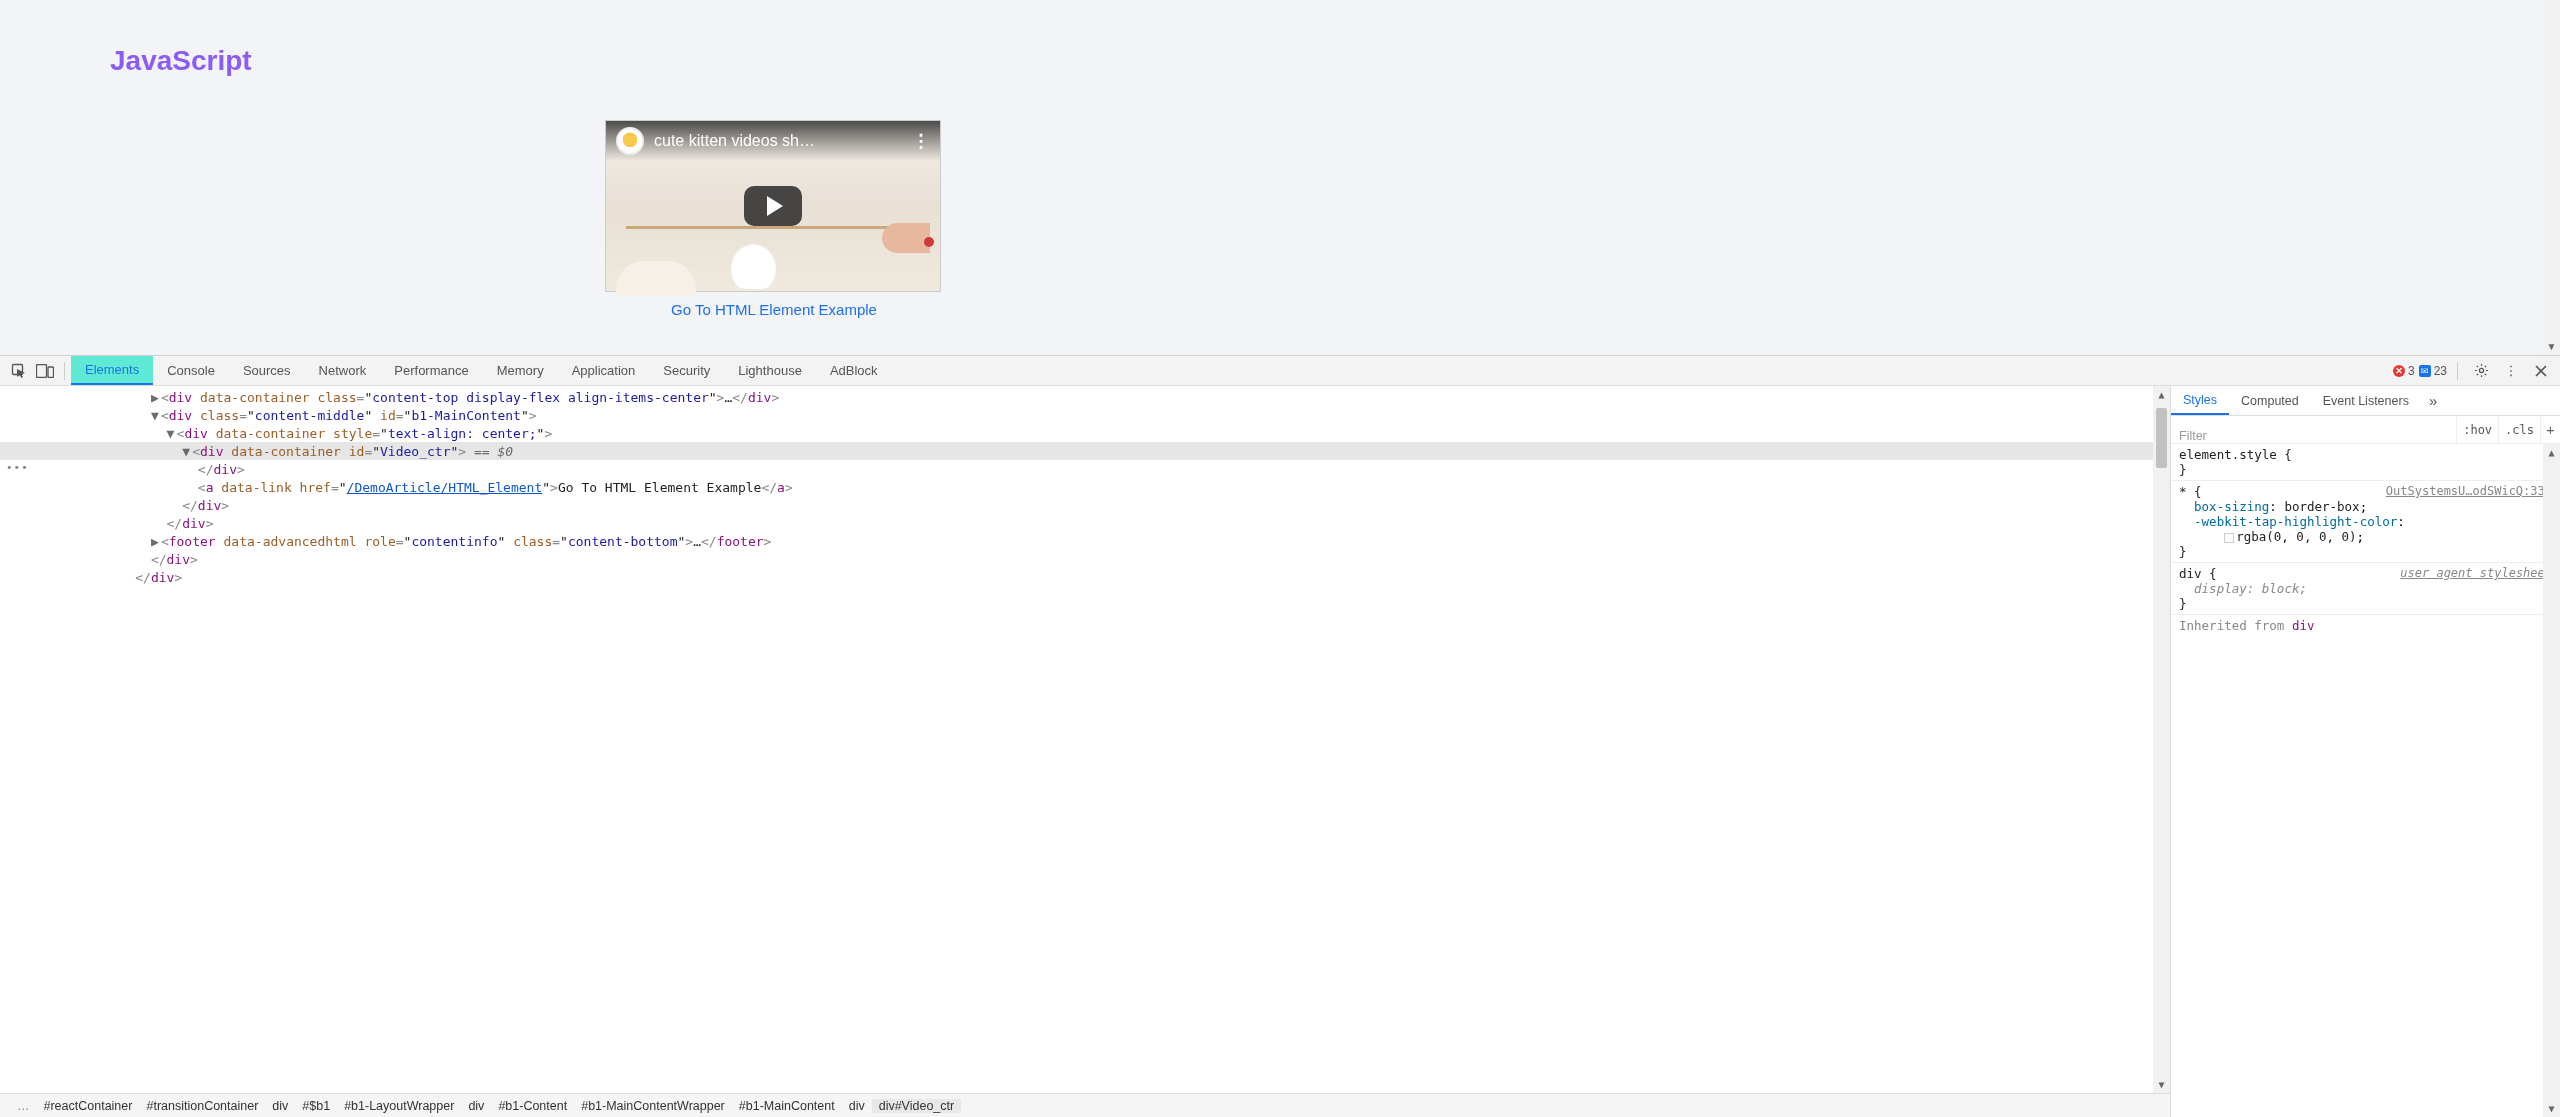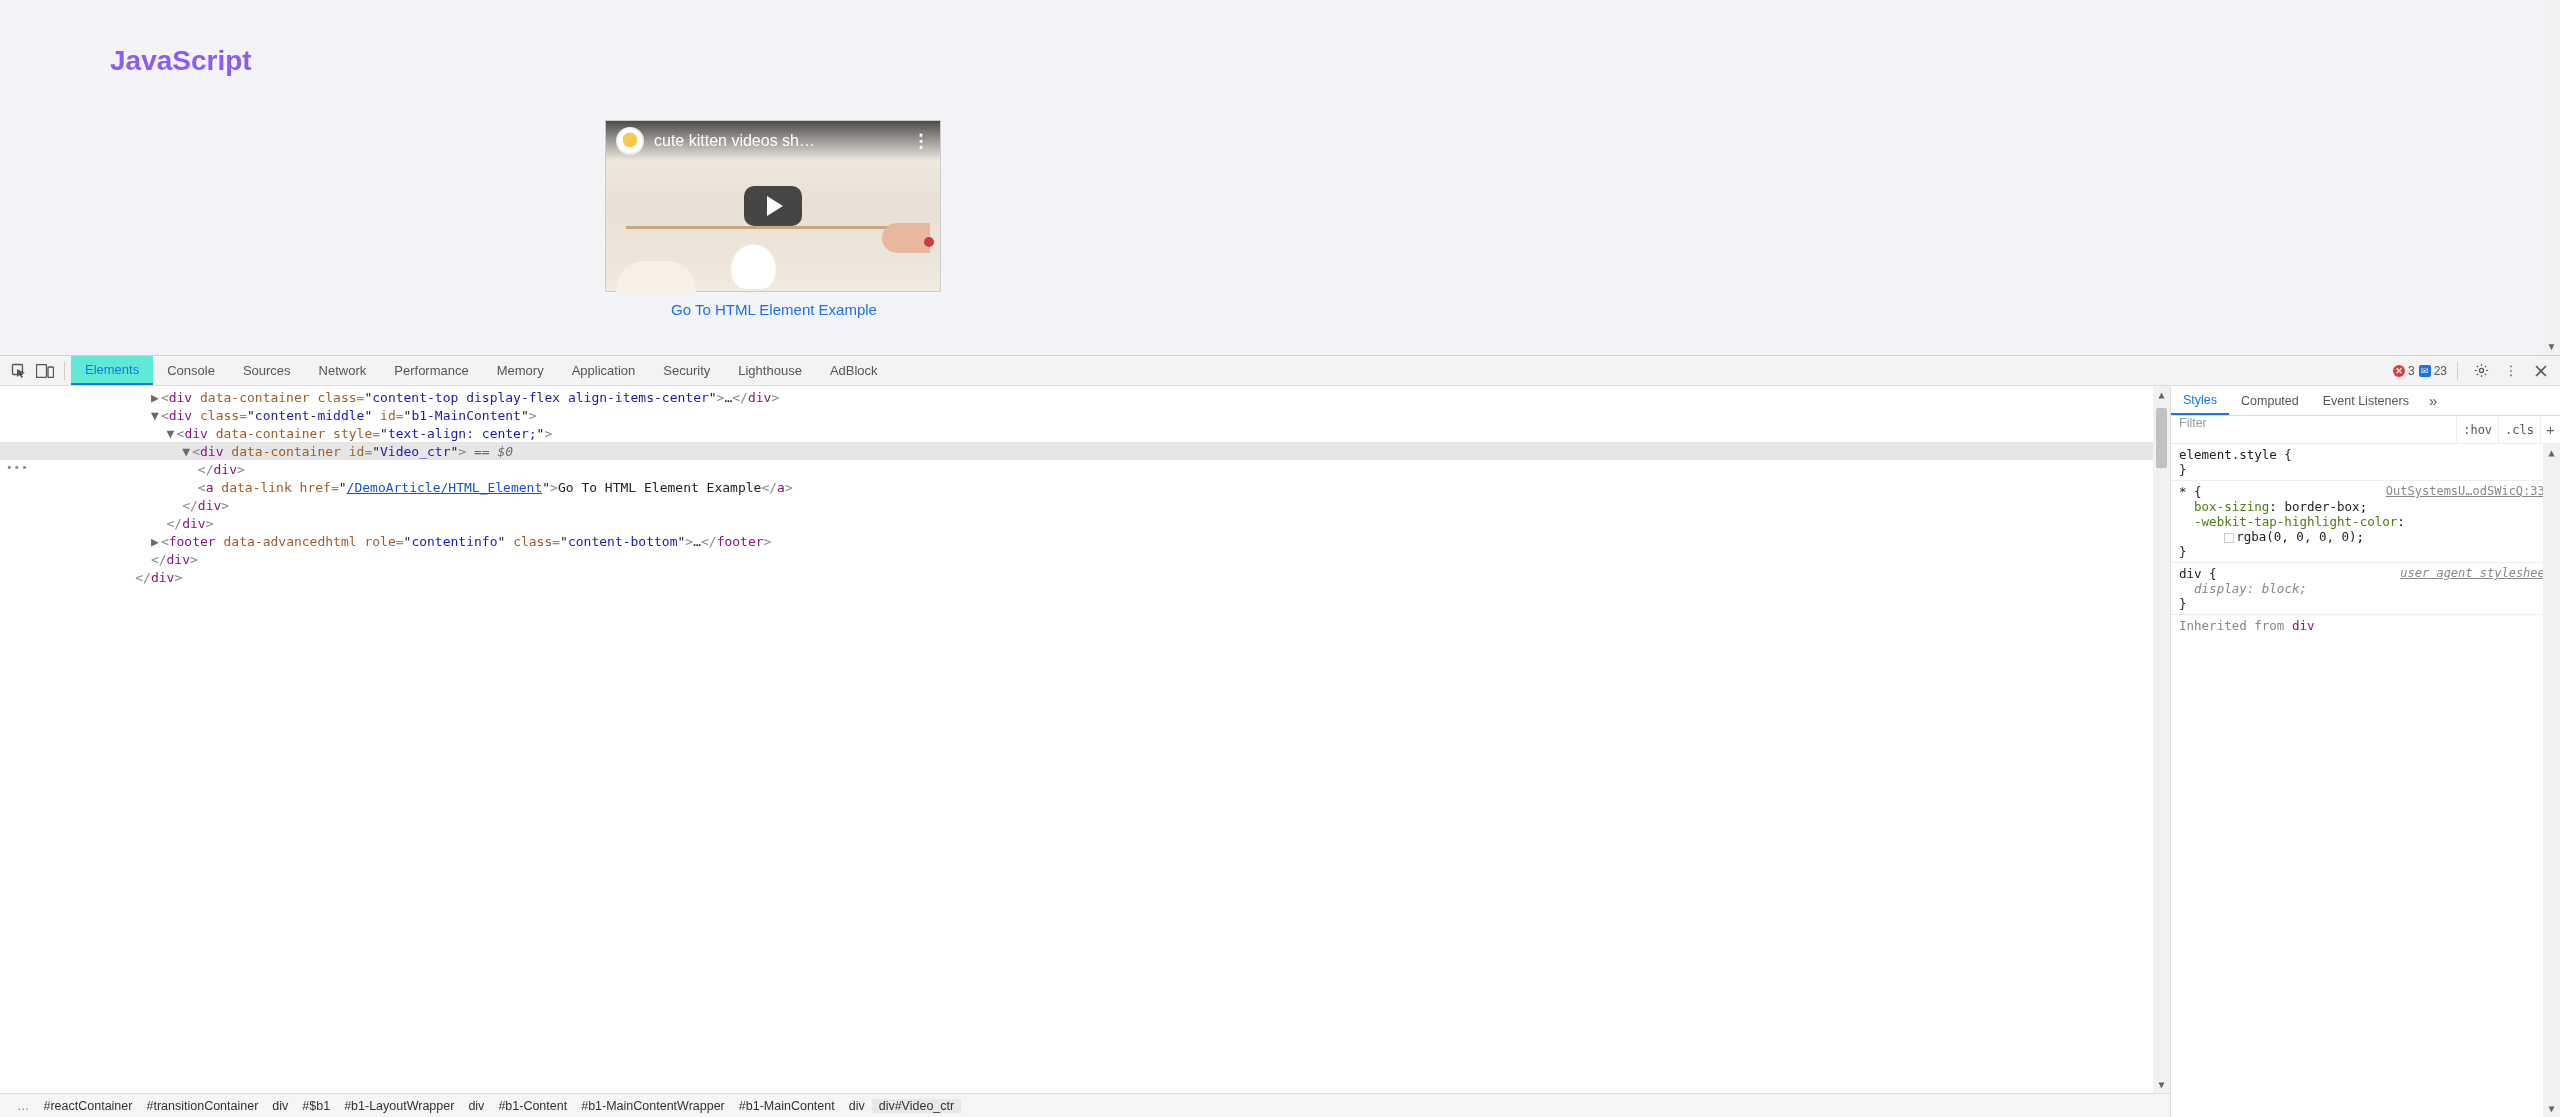--- a/index.html
+++ b/index.html
@@ -253,21 +253,21 @@
       display:flex; align-items:center;
       border-bottom:1px solid #ddd;
       font-size:12.5px;
     }
     .styles-tab {
       padding:0 12px; height:100%; display:flex;align-items:center;
       color:#555; cursor:pointer;
     }
     .styles-tab.active { color:#1a73e8; border-bottom:2px solid #1a73e8; }
     .styles-filter-row {
-      height:28px; display:flex; align-items:flex-start;
+      height:28px; display:flex; align-items:flex-end;
       border-bottom:1px solid #eee;
     }
     .styles-filter {
       flex:1; border:none; padding:0 8px; font-size:12.5px;
       outline:none; color:#555;
     }
     .styles-filter::placeholder { color:#999; }
     .filter-btn {
       padding:0 6px; font-size:12px; color:#555;
       font-family: Consolas, Menlo, monospace;
@@ -288,21 +288,21 @@
       background:#f1f1f1;
       display:flex;flex-direction:column;justify-content:space-between;
     }
     .styles-scrollbar .arrowup, .styles-scrollbar .arrowdn {
       height:17px;display:flex;align-items:center;justify-content:center;
       color:#666;font-size:10px;
     }
     .rule { padding: 3px 8px 3px 8px; border-bottom:1px solid #eee; }
     .rule .src { float:right; color:#888; text-decoration: underline; font-size:12px; }
     .sel { color:#222; }
-    .prop { color:#4d7c0f; }
+    .prop { color:#0369a1; }
     .val { color:#222; }
     .italic { font-style: italic; color:#888; }
     .swatch { display:inline-block;width:10px;height:10px;border:1px solid #ccc;background:#fff;vertical-align:middle;margin-right:2px; }
     .inherited { color:#888; padding:3px 8px; }
     .inherited .t { color:#881280; }
     .morechev { padding:0 8px; color:#555; font-size:15px; cursor:pointer; }
   </style>
 </head>
 <body>
 

